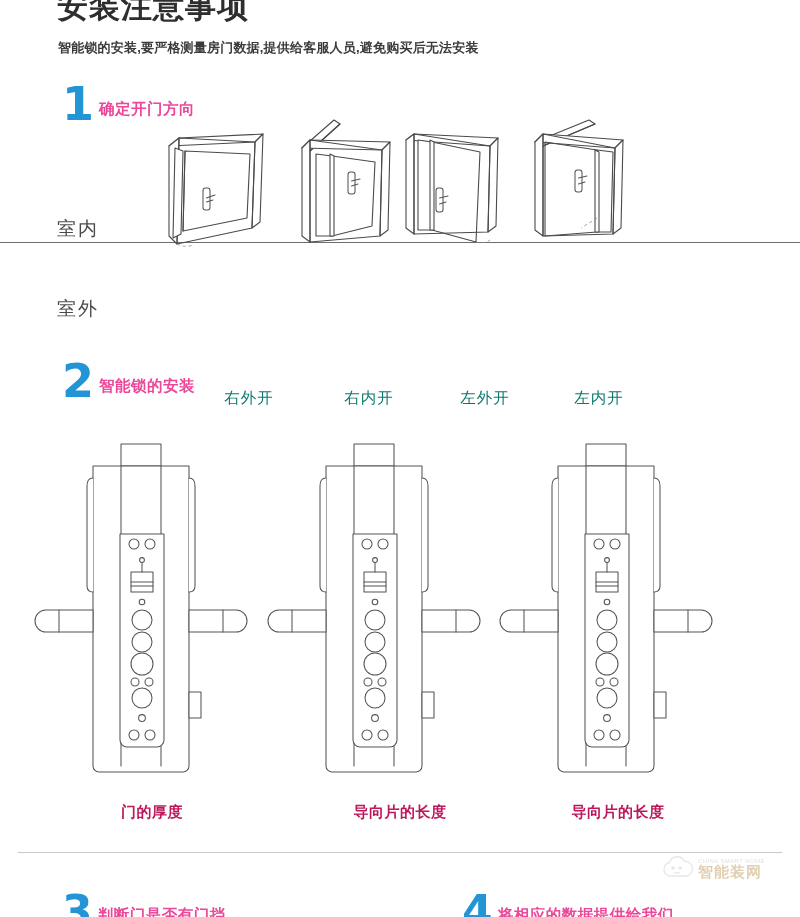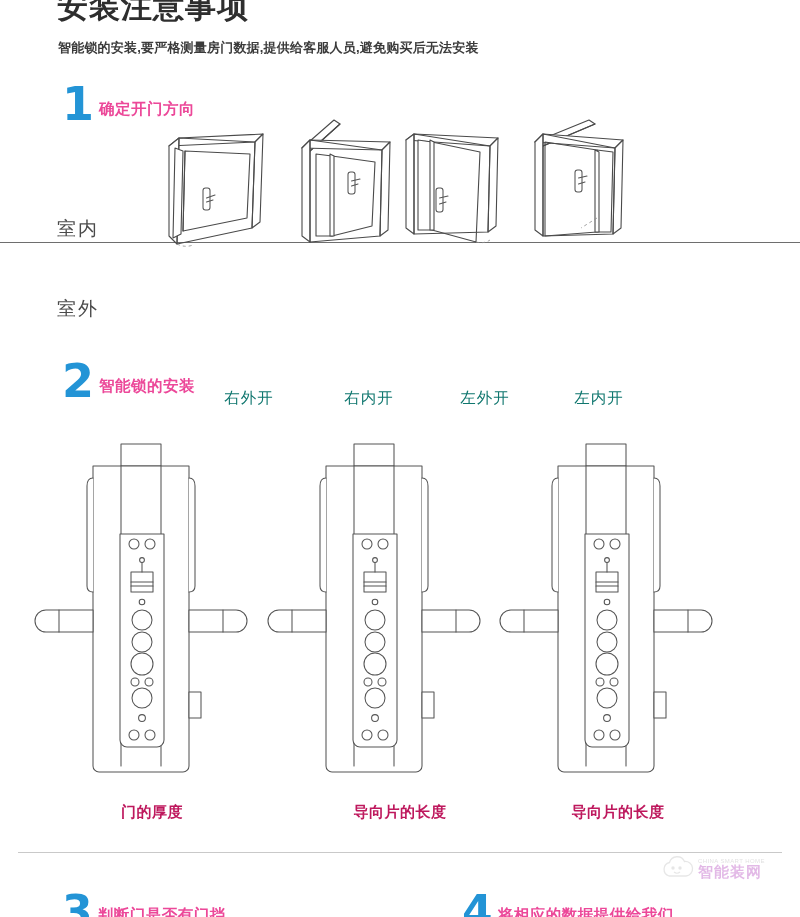--- a/index.html
+++ b/index.html
@@ -88,21 +88,21 @@
     background:#c9c9c9;
   }
   .watermark{
     position:absolute; left:660px; top:848px;
     width:140px; height:42px;
     display:flex; align-items:center;
     opacity:0.30;
   }
   .wm-text{ margin-left:4px; line-height:1.05; }
   .wm-en{ font-size:6px; color:#9a9a9a; letter-spacing:0.4px; }
-  .wm-cn{ font-size:15px; font-weight:bold; color:#a21caf; letter-spacing:1px; }
+  .wm-cn{ font-size:15px; font-weight:bold; color:#a16207; letter-spacing:1px; }
 
   svg{ display:block; overflow:visible; }
   .ln{ fill:none; stroke:#4a4a4a; stroke-width:1.1; stroke-linejoin:round; stroke-linecap:round; }
   .ln2{ fill:#ffffff; stroke:#4a4a4a; stroke-width:1.1; stroke-linejoin:round; stroke-linecap:round; }
   .lnt{ fill:none; stroke:#8a8a8a; stroke-width:0.8; }
   .lk{ fill:#ffffff; stroke:#555; stroke-width:1.05; stroke-linejoin:round; stroke-linecap:round; }
   .lkn{ fill:none; stroke:#555; stroke-width:1.05; stroke-linejoin:round; stroke-linecap:round; }
 </style>
 </head>
 <body>

